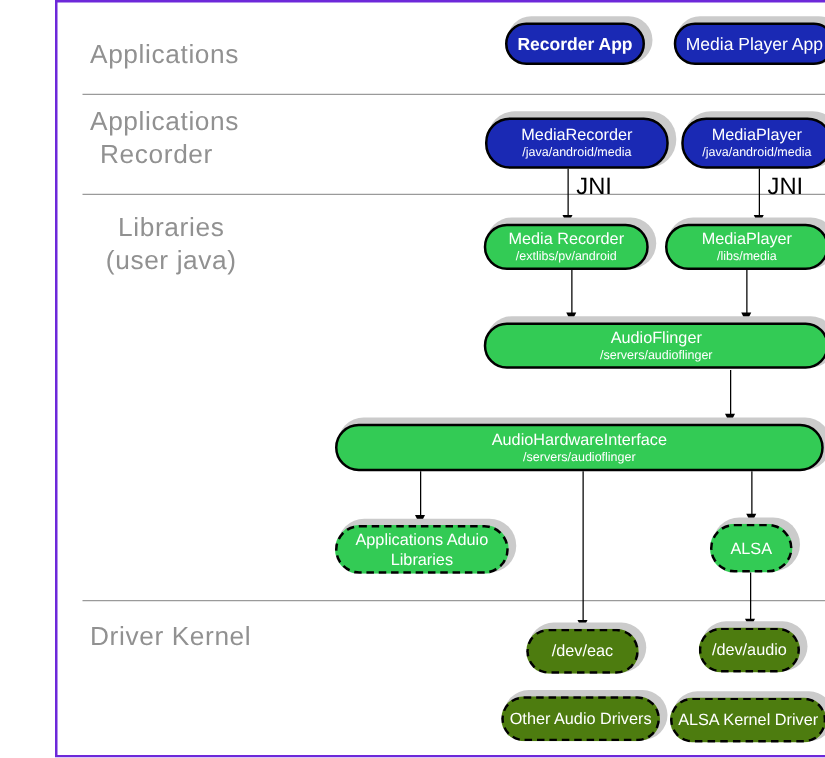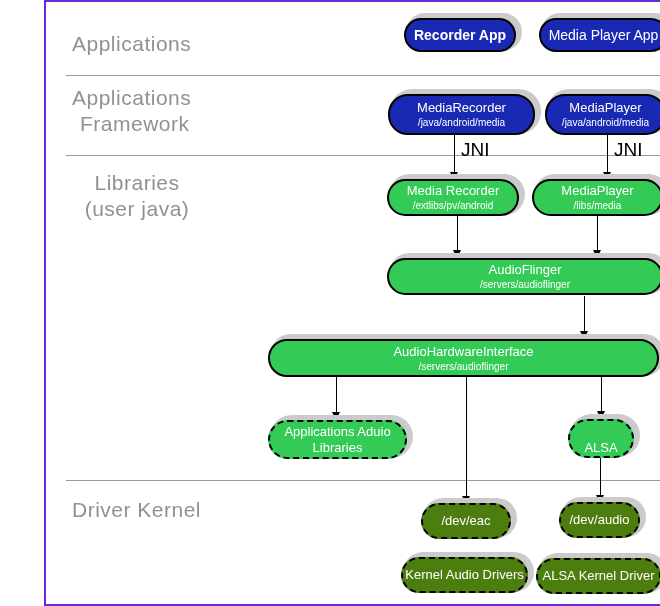--- a/index.html
+++ b/index.html
@@ -67,21 +67,21 @@
 </head>
 <body>
 
 <div id="canvas">
 
   <div class="layer-label" style="left:26px; top:29px;">
     <span>Applications</span>
   </div>
   <div class="layer-label" style="left:26px; top:83px;">
     <span>Applications</span>
-    <span class="l2" style="padding-left:8px;">Framework</span>
+    <span class="l2" style="padding-left:8px;">Recorder</span>
   </div>
   <div class="layer-label" style="left:20px; top:168px; width:142px; text-align:center;">
     <span>Libraries</span>
     <span class="l2">(user java)</span>
   </div>
   <div class="layer-label" style="left:26px; top:495px;">
     <span>Driver Kernel</span>
   </div>
 
   <div class="divider" style="top:73px;"></div>
@@ -144,33 +144,33 @@
 
   <div class="vline" style="left:420px; top:375px; height:120px;"></div>
   <div class="arrowhead" style="left:416px; top:494px;"></div>
 
   <div class="vline" style="left:555px; top:375px; height:35px;"></div>
   <div class="arrowhead" style="left:551px; top:409px;"></div>
 
   <div class="pill green dashed" style="left:222px; top:418px; width:139px; height:39px; padding:0 6px;">
     <span class="title">Applications Aduio Libraries</span>
   </div>
-  <div class="pill green dashed" style="left:522px; top:417px; width:66px; height:39px;justify-content:flex-end;">
+  <div class="pill green dashed" style="left:522px; top:417px; width:66px; height:39px;">
     <span class="title">ALSA</span>
   </div>
 
   <div class="vline" style="left:554px; top:456px; height:38px;"></div>
   <div class="arrowhead" style="left:550px; top:493px;"></div>
 
   <div class="pill red dashed" style="left:375px; top:501px; width:90px; height:36px;">
     <span class="title">/dev/eac</span>
   </div>
   <div class="pill red dashed" style="left:513px; top:500px; width:81px; height:36px;">
     <span class="title">/dev/audio</span>
   </div>
   <div class="pill red dashed" style="left:355px; top:555px; width:127px; height:36px;">
-    <span class="title">Kernel Audio Drivers</span>
+    <span class="title">Other Audio Drivers</span>
   </div>
   <div class="pill red dashed" style="left:490px; top:556px; width:125px; height:36px;">
     <span class="title">ALSA Kernel Driver</span>
   </div>
 
 </div>
 
 </body></html>

